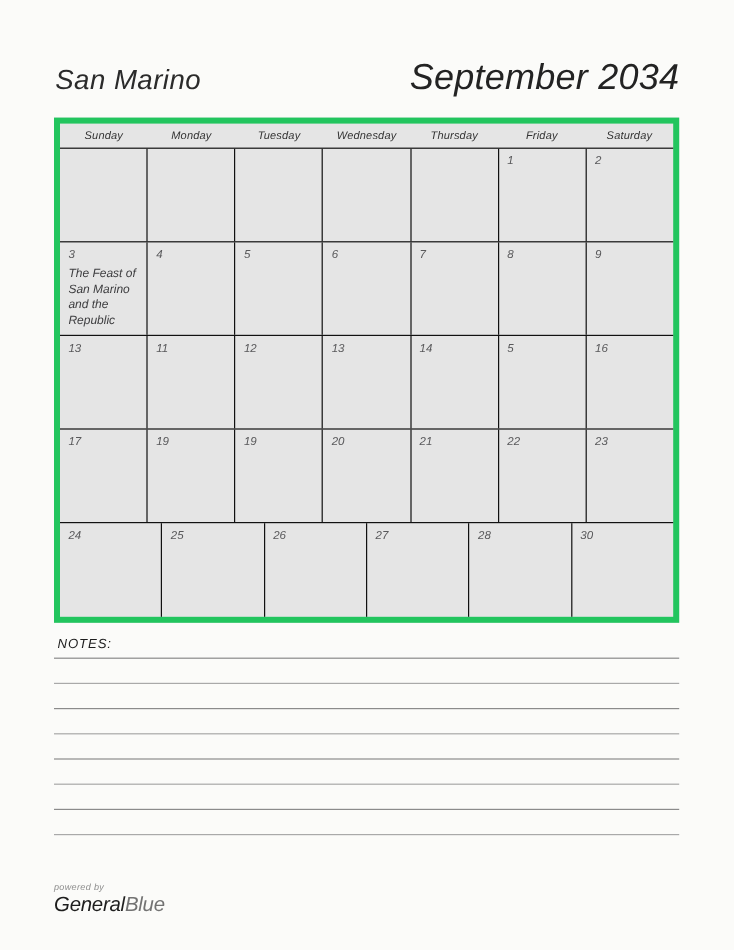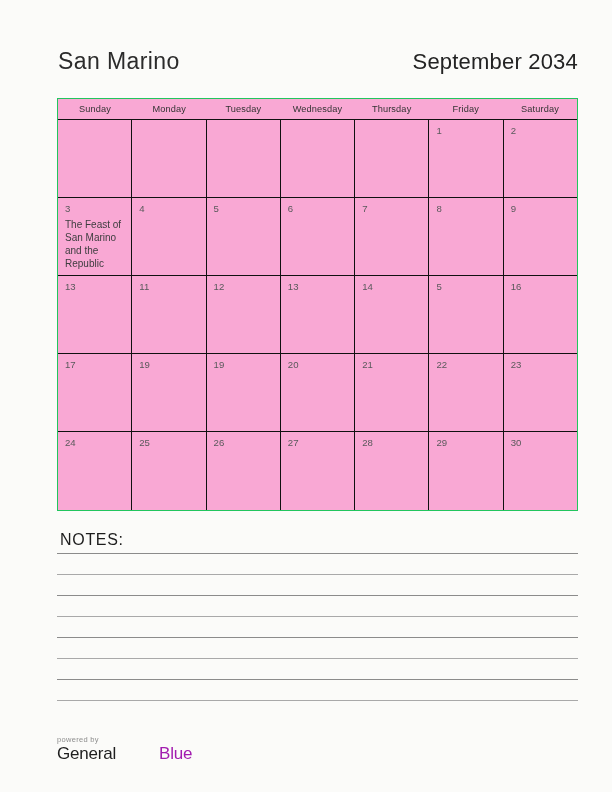--- a/index.html
+++ b/index.html
@@ -12,23 +12,24 @@
     width: 612px;
     height: 792px;
     background: #fbfbf9;
     font-family: "Liberation Sans", sans-serif;
     position: relative;
     overflow: hidden;
   }
 
   .page {
     position: absolute;
-    left: 12px; top: 0;
+    left: 0; top: 0;
     width: 568px;
     height: 792px;
+    font-style: italic;
   }
 
   
   .header {
     position: absolute;
     left: 46px;
     top: 50px;
     width: 520px;
     height: 36px;
     display: flex;
@@ -36,36 +37,36 @@
     justify-content: space-between;
   }
   .location-title {
     font-size: 23px;
     font-weight: 400;
     color: #2b2b2b;
     letter-spacing: 0.4px;
     line-height: 1;
   }
   .month-title {
-    font-size: 22px;
+    font-size: 30px;
     font-weight: 400;
     color: #232323;
     letter-spacing: 0.2px;
     line-height: 1;
     text-align: right;
   }
 
   
   .calendar {
     position: absolute;
     left: 45px;
     top: 98px;
     width: 521px;
-    border: 1px solid #22c55e;
-    background: #f9a8d4;
+    border: 5px solid #22c55e;
+    background: #e5e5e5;
   }
 
   .weekday-row {
     display: flex;
     height: 21px;
     border-bottom: 1px solid #111111;
   }
   .weekday-cell {
     flex: 1 1 0;
     display: flex;
@@ -109,21 +110,21 @@
   }
 
   
   .notes {
     position: absolute;
     left: 45px;
     top: 532px;
     width: 521px;
   }
   .notes-label {
-    font-size: 16px;
+    font-size: 11px;
     color: #1d1d1d;
     letter-spacing: 0.7px;
     margin: 0 0 5px 3px;
     line-height: 1;
   }
   .notes-lines { }
   .notes-line {
     height: 21px;
     border-top: 1px solid #8b8b8b;
   }
@@ -142,21 +143,21 @@
     margin-bottom: 1px;
     line-height: 1.2;
     margin-top: 32px;
   }
   .brand {
     font-size: 17px;
     line-height: 1.05;
     letter-spacing: -0.2px;
   }
   .brand-general { color: #1e1e1e; }
-  .brand-blue { color: #a21caf; padding-left: 43px; }
+  .brand-blue { color: #737373; }
 </style>
 </head>
 <body>
 
 <div class="page">
 
   <div class="header">
     <div class="location-title">San Marino</div>
     <div class="month-title">September 2034</div>
   </div>
@@ -273,23 +274,20 @@
             <span class="day-number">25</span>
           </div>
           <div class="day-cell">
             <span class="day-number">26</span>
           </div>
           <div class="day-cell">
             <span class="day-number">27</span>
           </div>
           <div class="day-cell">
             <span class="day-number">28</span>
-          </div>
-          <div class="day-cell">
-            <span class="day-number">29</span>
           </div>
           <div class="day-cell">
             <span class="day-number">30</span>
           </div>
         </div>
       </div>
   </div>
 
   <div class="notes">
     <div class="notes-label">NOTES:</div>

